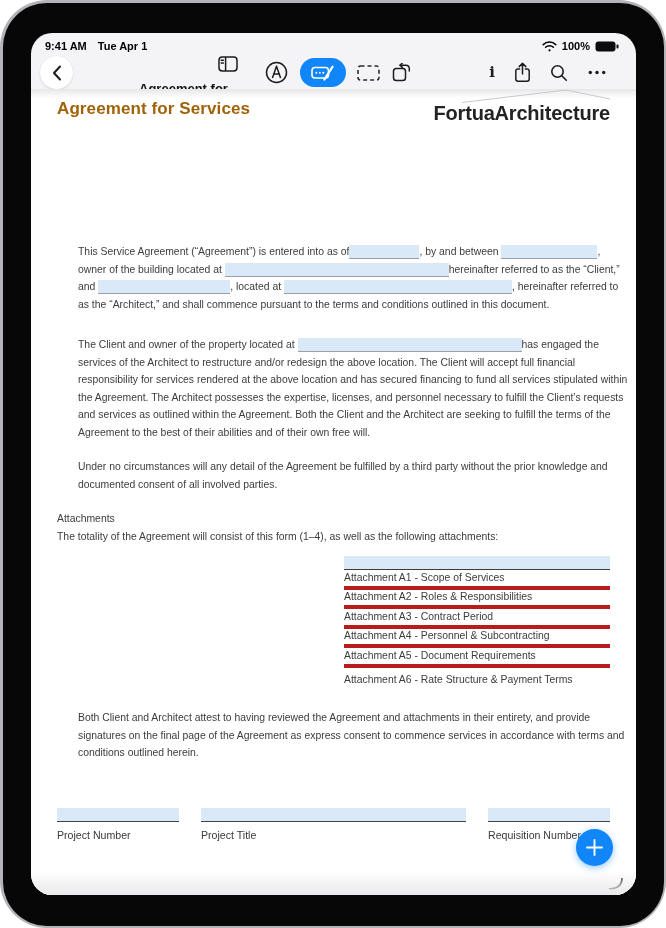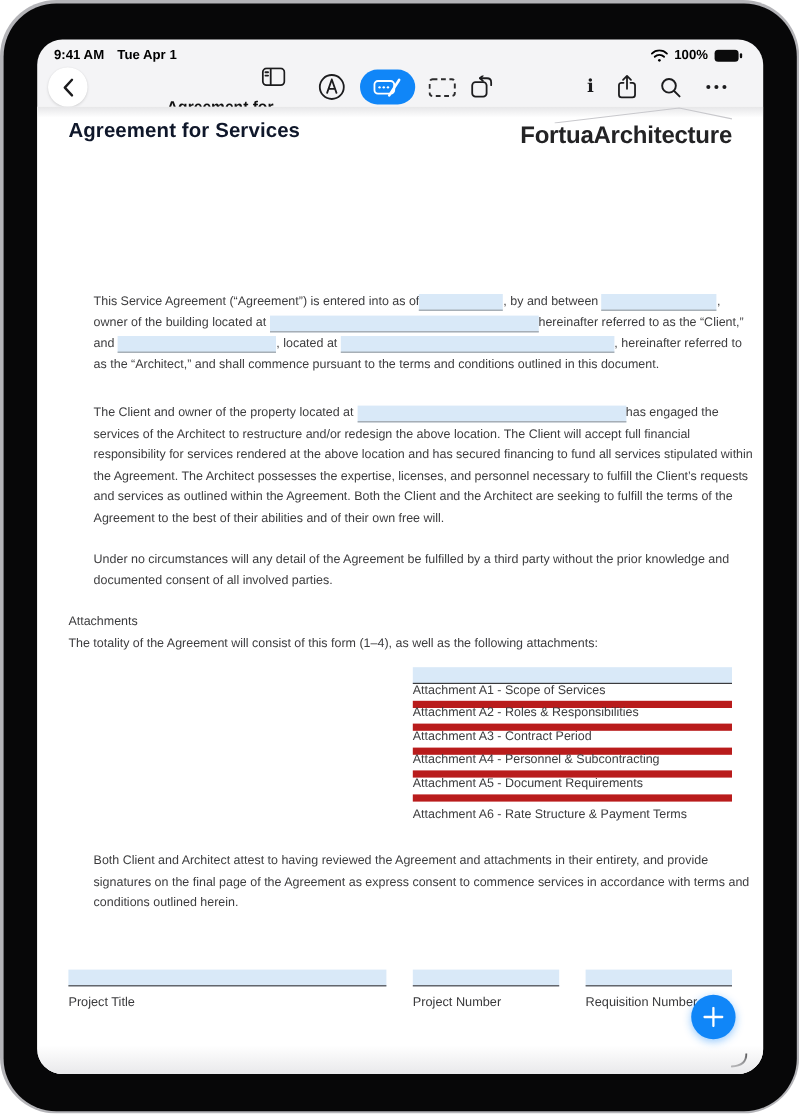--- a/index.html
+++ b/index.html
@@ -29,31 +29,31 @@
   .blue-btn{width:46px;height:29px;border-radius:15px;display:flex;align-items:center;justify-content:center;}
   .right-pill{position:absolute;left:435px;top:23px;height:33px;width:163px;border-radius:17px;
               display:flex;align-items:center;justify-content:space-evenly;padding:0 4px;box-sizing:border-box;}
   .info-glyph{font-family:"DejaVu Serif",serif;font-size:15px;font-weight:700;color:#1c1c1e;line-height:1;}
   
   .doc{position:absolute;left:0;right:0;top:56px;bottom:0;background:#fff;}
   .doc-topshadow{position:absolute;top:0;left:0;right:0;height:9px;
                  background:linear-gradient(#e6e6e8,rgba(255,255,255,0));}
   .doc-bottomfade{position:absolute;bottom:0;left:0;right:0;height:24px;
                   background:linear-gradient(rgba(255,255,255,0),#e9e9eb);}
-  .page-title{position:absolute;left:26px;top:10px;font-size:17px;font-weight:700;color:#0f172a;letter-spacing:.1px;}
+  .page-title{position:absolute;left:26px;top:10px;font-size:17px;font-weight:700;color:#a16207;letter-spacing:.1px;}
   .logo{position:absolute;right:26px;top:13px;font-size:20px;font-weight:700;color:#232325;letter-spacing:-.2px;}
   .roofline{position:absolute;right:26px;top:0px;}
   .para{position:absolute;left:26px;width:553px;font-size:10.4px;line-height:17.5px;color:#3c3c3e;margin-left:21px;}
   .blank{background:#d9e9f8;border-bottom:1px solid #9aa0a6;padding-top:1px;padding-bottom:1px;}
   .attach-heading{position:absolute;left:26px;top:424px;font-size:10.4px;color:#3c3c3e;
                   text-underline-offset:2px;text-align:right;}
   .attach-intro{position:absolute;left:26px;top:442px;width:553px;font-size:10.4px;color:#3c3c3e;}
   .attach-table{position:absolute;left:313px;top:465px;width:266px;}
   .blank-row{height:13px;background:#d9e9f8;border-bottom:1px solid #3b3b3d;margin-top:2px;}
-  .arow{height:19.6px;box-sizing:border-box;border-bottom:6px solid #b91c1c;font-size:10.4px;color:#3c3c3e;
+  .arow{height:19.6px;box-sizing:border-box;border-bottom:4px solid #b91c1c;font-size:10.4px;color:#3c3c3e;
         display:flex;align-items:flex-end;padding-bottom:3px;}
   .arow.last{border-bottom:none;}
   .sig-fields{position:absolute;left:26px;top:719px;width:553px;display:flex;gap:22px;}
   .fblank{height:13px;background:#d9e9f8;border-bottom:1px solid #46464a;}
   .flabel{margin-top:7px;font-size:10.6px;color:#39393b;}
   .plus-btn{position:absolute;left:545px;top:740px;width:37px;height:37px;border-radius:50%;
             display:flex;align-items:center;justify-content:center;
             box-shadow:0 2px 7px rgba(17,134,248,.45);}
   .curl{position:absolute;left:578px;top:789px;}
   svg{display:block;}
@@ -192,30 +192,30 @@
         <div class="arow">Attachment A2 - Roles &amp; Responsibilities</div>
         <div class="arow">Attachment A3 - Contract Period</div>
         <div class="arow">Attachment A4 - Personnel &amp; Subcontracting</div>
         <div class="arow">Attachment A5 - Document Requirements</div>
         <div class="arow last">Attachment A6 - Rate Structure &amp; Payment Terms</div>
       </div>
 
     <div class="para" style="top:620px">Both Client and Architect attest to having reviewed the Agreement and attachments in their entirety, and provide signatures on the final page of the Agreement as express consent to commence services in accordance with terms and conditions outlined herein.</div>
 
     <div class="sig-fields">
+        <div style="width: 122px;">
+          <div class="fblank"></div>
+          <div class="flabel">Project Number</div>
+        </div>
         <div style="width: 265px;">
           <div class="fblank"></div>
           <div class="flabel">Project Title</div>
         </div>
         <div style="width: 122px;">
           <div class="fblank"></div>
-          <div class="flabel">Project Number</div>
-        </div>
-        <div style="width: 122px;">
-          <div class="fblank"></div>
           <div class="flabel">Requisition Number</div>
         </div>
       </div>
 
     <div class="plus-btn" style="background: rgb(16, 134, 248);">
       <svg width="17" height="17" viewBox="0 0 17 17" stroke="#fff" stroke-width="1.9" stroke-linecap="round">
           <path d="M8.5 1 V16 M1 8.5 H16"></path>
         </svg>
     </div>
 

